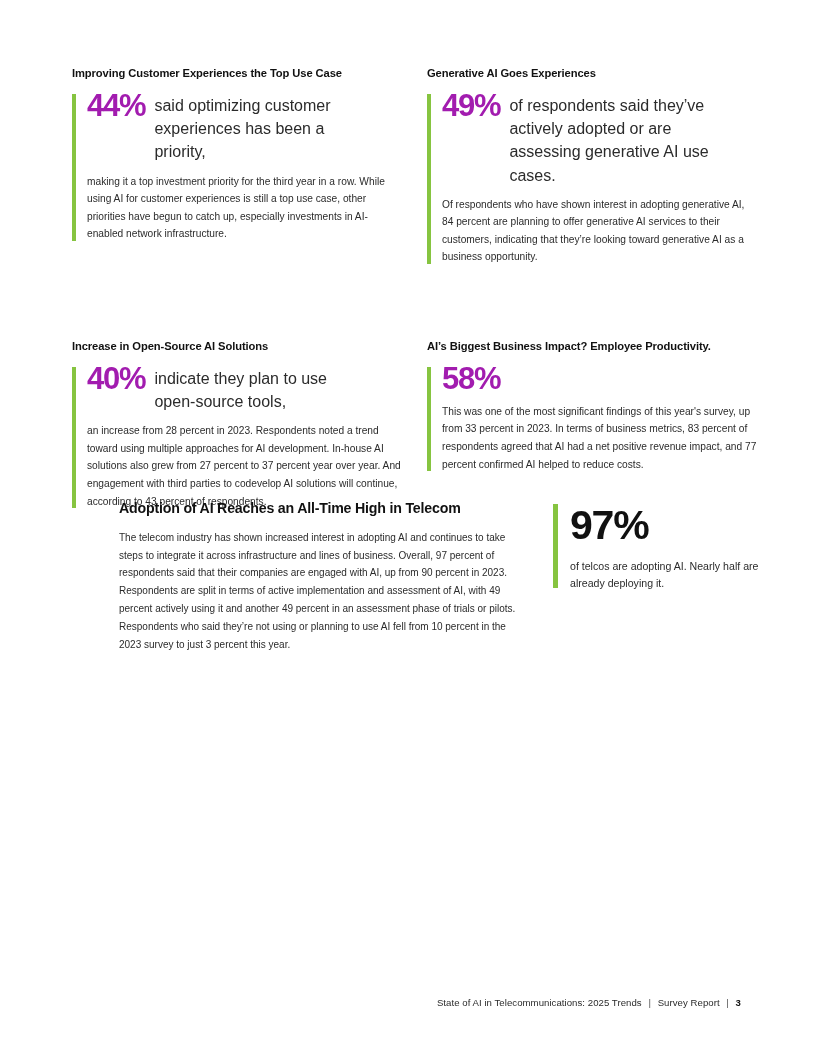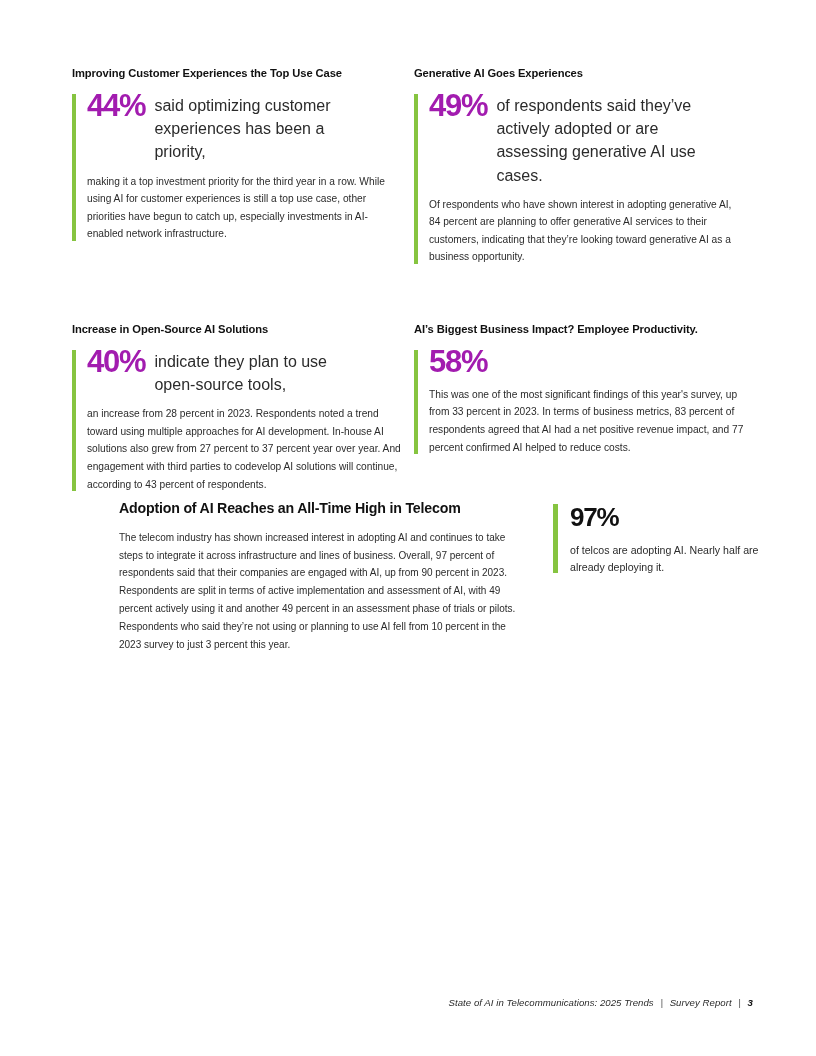--- a/index.html
+++ b/index.html
@@ -26,20 +26,21 @@
   
   .stat-grid {
     position: absolute;
     left: 72px;
     top: 66px;
     width: 672px;
     display: grid;
     grid-template-columns: 338px 338px;
     grid-column-gap: 4px;
     grid-row-gap: 0px;
+    gap: 17px;
   }
 
   .stat-card {
     width: 338px;
     box-sizing: border-box;
     padding-right: 8px;
   }
   .stat-card.row2 {
     margin-top: 56px;
   }
@@ -135,44 +136,43 @@
     padding-left: 17px;
     margin-top: 4px;
     width: 212px;
   }
   .feature-callout .accent-bar {
     width: 5px;
     top: 0px;
     bottom: 4px;
   }
   .callout-number {
-    font-size: 26px;
+    font-size: 41px;
     font-weight: bold;
     letter-spacing: -1.2px;
     line-height: 1.05;
     color: #111111;
     margin-bottom: 11px;
   }
   .callout-text {
     font-size: 10.6px;
     line-height: 1.62;
     color: #2b2b2b;
   }
 
   
   .footer {
     position: absolute;
     left: 0;
-    right: 63px;
+    right: 75px;
     top: 997px;
     text-align: right;
     font-size: 9.6px;
     color: #2b2b2b;
     letter-spacing: 0.05px;
-    font-style: italic;
   }
   .footer .sep {
     color: #555555;
     padding: 0 4px;
   }
   .footer .page-number {
     font-weight: bold;
     color: #111111;
   }
 </style>

